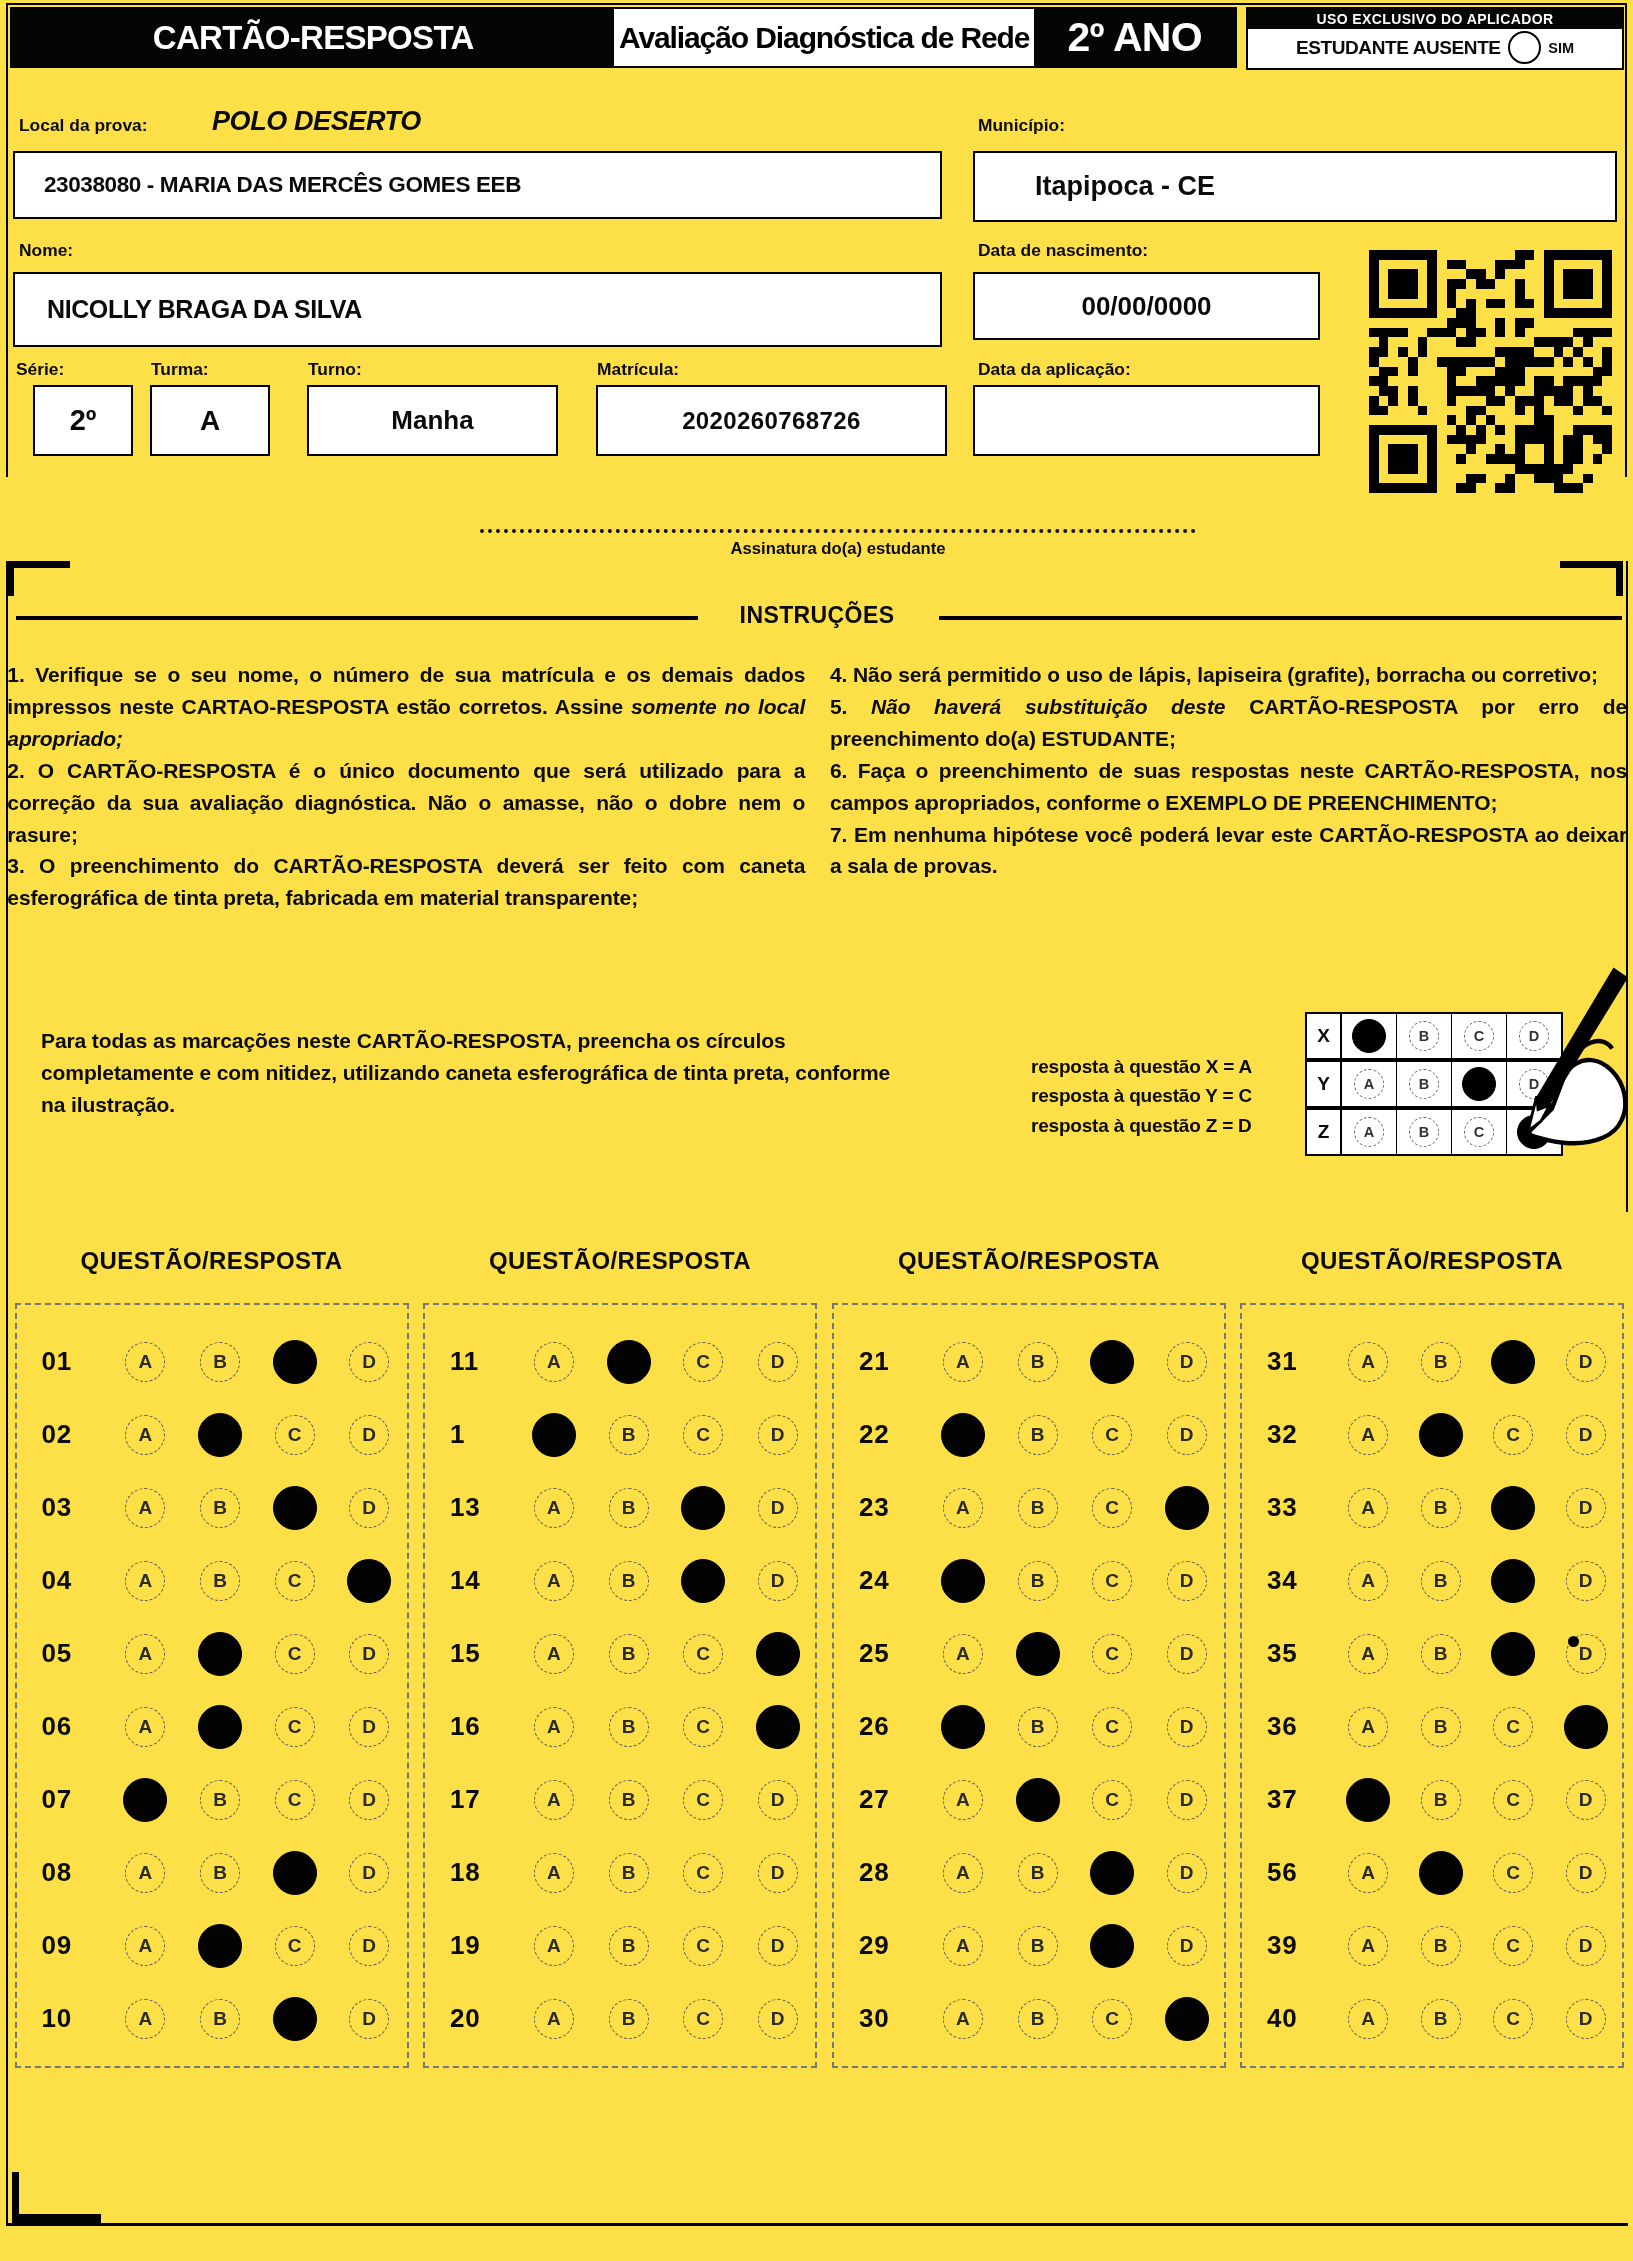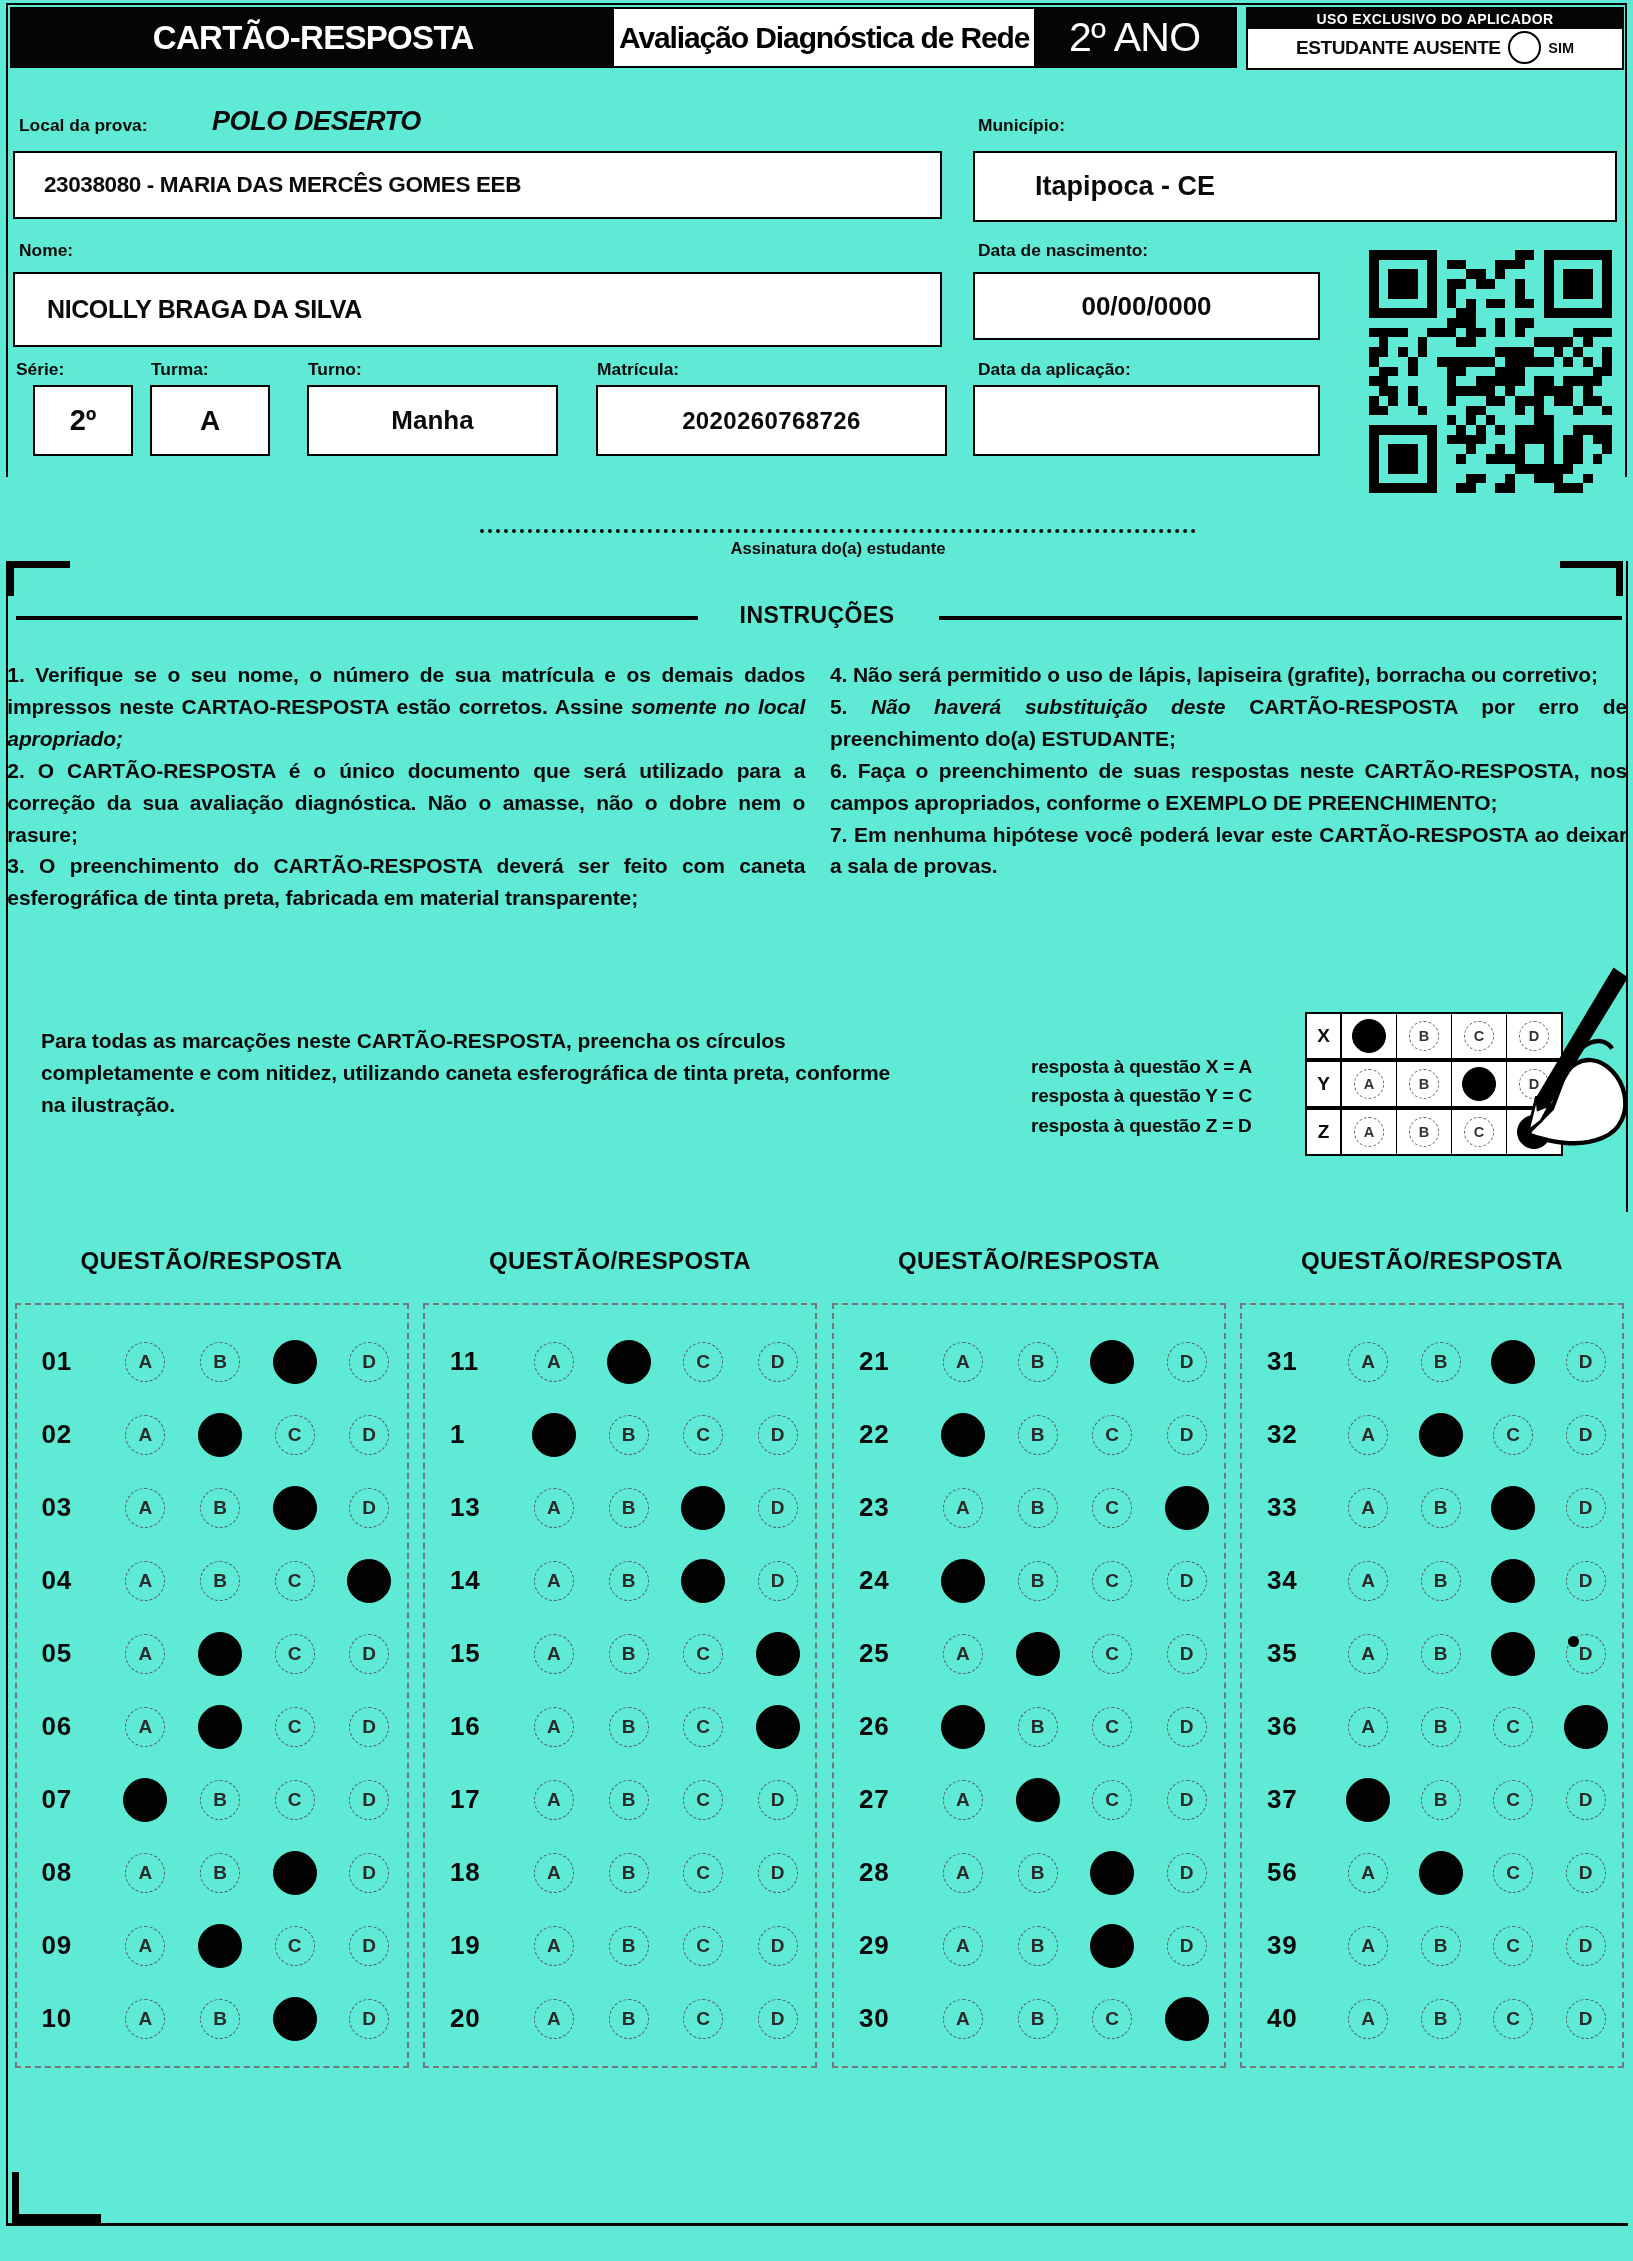--- a/index.html
+++ b/index.html
@@ -1,16 +1,16 @@
 <!DOCTYPE html>
 <html style="font-size:11.6px"><head>
 <meta charset="utf-8">
 <style>
   html,body{margin:0;padding:0;background:#9a9a9a;}
-  #page{position:relative;width:1634px;height:2261px;background:#5eead4;
+  #page{position:relative;width:1634px;height:2261px;background:#fde047;
         font-family:"Liberation Sans",sans-serif;color:#0b0b0b;overflow:hidden;}
   .abs{position:absolute;}
   .lbl{font-weight:700;font-size:17.4px;white-space:nowrap;}
   .fieldbox{border:2.9px solid #000;background:#fff;display:flex;align-items:center;}
   .fieldbox .val{font-weight:700;}
   
   .hdr-strip{display:flex;border:2.2px solid #000;box-sizing:border-box;}
   .hdr-black{background:#050505;color:#fff;display:flex;align-items:center;justify-content:center;}
   .hdr-white{background:#fff;color:#000;display:flex;align-items:center;justify-content:center;}
   
@@ -56,21 +56,21 @@
   <div class="abs" style="left:5.8px;top:2.9px;width:1621px;height:474px;border-top:2.9px solid #000;border-left:2.2px solid #000;border-right:2.2px solid #000;box-sizing:border-box;"></div>
 
   <div class="abs hdr-strip" style="left:10.2px;top:7.3px;width:1227px;height:61px;">
     <div class="hdr-black" style="width:602px;">
       <span style="font-weight:700;font-size:33px;letter-spacing:-0.7px;">CARTÃO-RESPOSTA</span>
     </div>
     <div class="hdr-white" style="width:420px;">
       <span style="font-weight:700;font-size:30px;letter-spacing:-1.1px;">Avaliação Diagnóstica de Rede</span>
     </div>
     <div class="hdr-black" style="flex:1;">
-      <span style="font-weight:400;font-size:41px;letter-spacing:-0.7px;">2º ANO</span>
+      <span style="font-weight:700;font-size:41px;letter-spacing:-0.7px;">2º ANO</span>
     </div>
   </div>
 
   <div class="abs app-box" style="left:1246px;top:7.3px;width:378px;height:63px;">
     <div class="bar">USO EXCLUSIVO DO APLICADOR</div>
     <div class="body">
       <span style="font-weight:700;font-size:19px;letter-spacing:-0.4px;">ESTUDANTE AUSENTE</span>
       <span class="absent-circle"></span>
       <span style="font-weight:700;font-size:14.5px;">SIM</span>
     </div>

